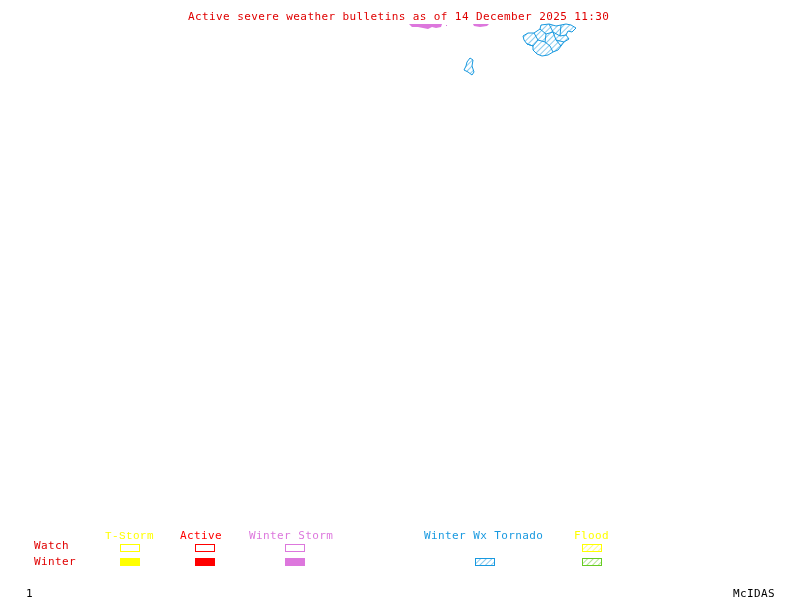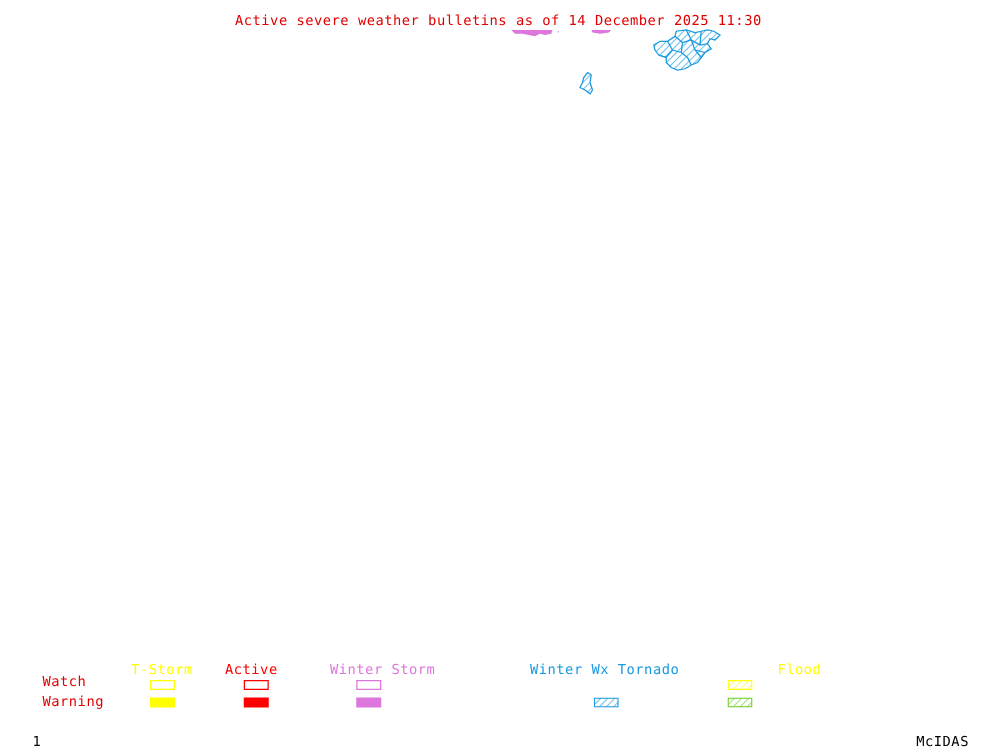--- a/index.html
+++ b/index.html
@@ -71,40 +71,40 @@
     <path d="M534,33 L538,40 L545,42 L550,46 L553,52" fill="none" stroke="#1899e0" stroke-width="1"></path>
     <path d="M546,34 L545,42 M553,32 L556,40 L561,46" fill="none" stroke="#1899e0" stroke-width="1"></path>
     <path d="M527,44 L533,46 L538,40 M556,40 L564,42" fill="none" stroke="#1899e0" stroke-width="1"></path>
     <path d="M549,24 L553,32 M561,25 L560,36" fill="none" stroke="#1899e0" stroke-width="1"></path>
   </g>
 
   <path d="M470,58 L473,60 L472,66 L474,72 L472,75 L468,72 L464,70 L466,66 L467,62 Z" fill="url(#hatch-blue)" stroke="#1899e0" stroke-width="1"></path>
 </svg>
 
 <div class="txt row-label" style="left:34px;top:540px;">Watch</div>
-<div class="txt row-label" style="left:34px;top:556px;">Warning</div>
+<div class="txt row-label" style="left:34px;top:556px;">Winter</div>
 
-<div class="txt" style="left:105px;top:530px;color:#ffff00;">T-Storm</div>
+<div class="txt" style="left:105px;top:530px;color:#ffff00;font-family:Liberation Mono, monospace;">T-Storm</div>
 <div class="swatch" style="left:120px;top:544px;border:1px solid #ffff00;"></div>
 <div class="swatch" style="left:120px;top:558px;background:#ffff00;"></div>
 
 <div class="txt" style="left:180px;top:530px;color:#ff0000;">Active</div>
 <div class="swatch" style="left:195px;top:544px;border:1px solid #ff0000;"></div>
 <div class="swatch" style="left:195px;top:558px;background:#ff0000;"></div>
 
-<div class="txt" style="left:264px;top:530px;color:#dd77dd;">Winter Storm</div>
+<div class="txt" style="left:249px;top:530px;color:#dd77dd;">Winter Storm</div>
 <div class="swatch" style="left:285px;top:544px;border:1px solid #dd77dd;"></div>
 <div class="swatch" style="left:285px;top:558px;background:#dd77dd;"></div>
 
 <div class="txt" style="left:424px;top:530px;color:#1899e0;">Winter Wx Tornado</div>
 <svg class="swatch" style="left:475px;top:558px;" width="20" height="8">
   <rect x="0.5" y="0.5" width="19" height="7" fill="url(#hatch-blue)" stroke="#1899e0" stroke-width="1"></rect>
 </svg>
 
-<div class="txt" style="left:574px;top:530px;color:#ffff00;margin-left:48px;">Flood</div>
+<div class="txt" style="left:574px;top:530px;color:#ffff00;">Flood</div>
 <svg class="swatch" style="left:582px;top:544px;" width="20" height="8">
   <rect x="0.5" y="0.5" width="19" height="7" fill="url(#hatch-yellow)" stroke="#ffff00" stroke-width="1"></rect>
 </svg>
 <svg class="swatch" style="left:582px;top:558px;" width="20" height="8">
   <rect x="0.5" y="0.5" width="19" height="7" fill="url(#hatch-green)" stroke="#66cc22" stroke-width="1"></rect>
 </svg>
 
 <div id="frame-number" class="txt">1</div>
 <div id="mcidas-label" class="txt">McIDAS</div>
 

